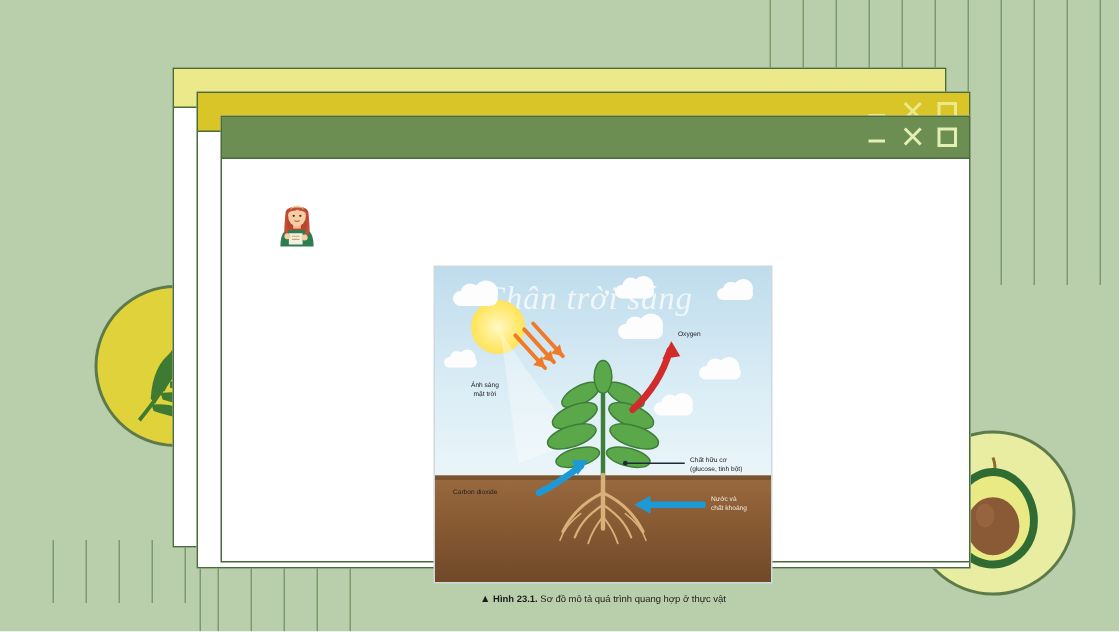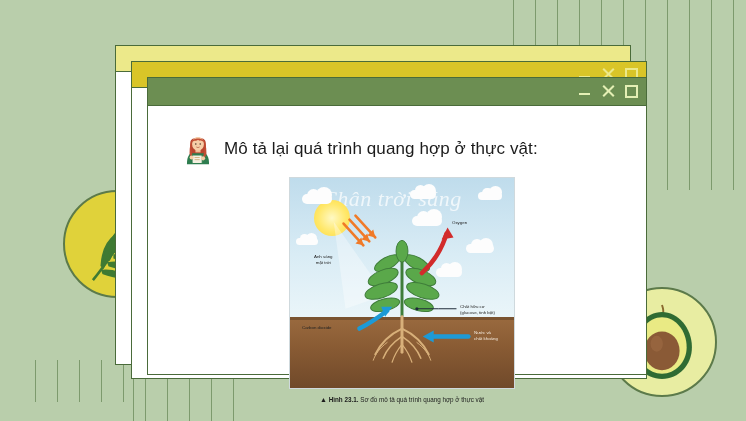--- a/index.html
+++ b/index.html
@@ -282,21 +282,20 @@
           <circle cx="17.4" cy="14" r=".9" fill="#4a3227"></circle>
           <circle cx="22.6" cy="14" r=".9" fill="#4a3227"></circle>
           <path d="M18 17.6 Q20 19.2 22 17.6" stroke="#b5674c" stroke-width=".9" fill="none"></path>
 
           <rect x="13" y="27" width="12" height="10" rx="1" fill="#f4efe0" stroke="#2e7d4f" stroke-width="1.2"></rect>
           <path d="M16 30 h6 M16 32.5 h6" stroke="#c9a46a" stroke-width=".9"></path>
 
           <circle cx="12.5" cy="30" r="2.4" fill="#f6cda6"></circle>
           <circle cx="26" cy="31" r="2.4" fill="#f6cda6"></circle>
         </svg>
-        <div id="prompt-text">Mô tả lại quá trình quang hợp ở thực vật:</div>
       </div>
 
       <div id="figure-wrap">
         <div id="figure-img">
 
           <div class="sky"></div>
           <div class="ground"></div>
 
           <div class="watermark">Chân trời sáng</div>
 

